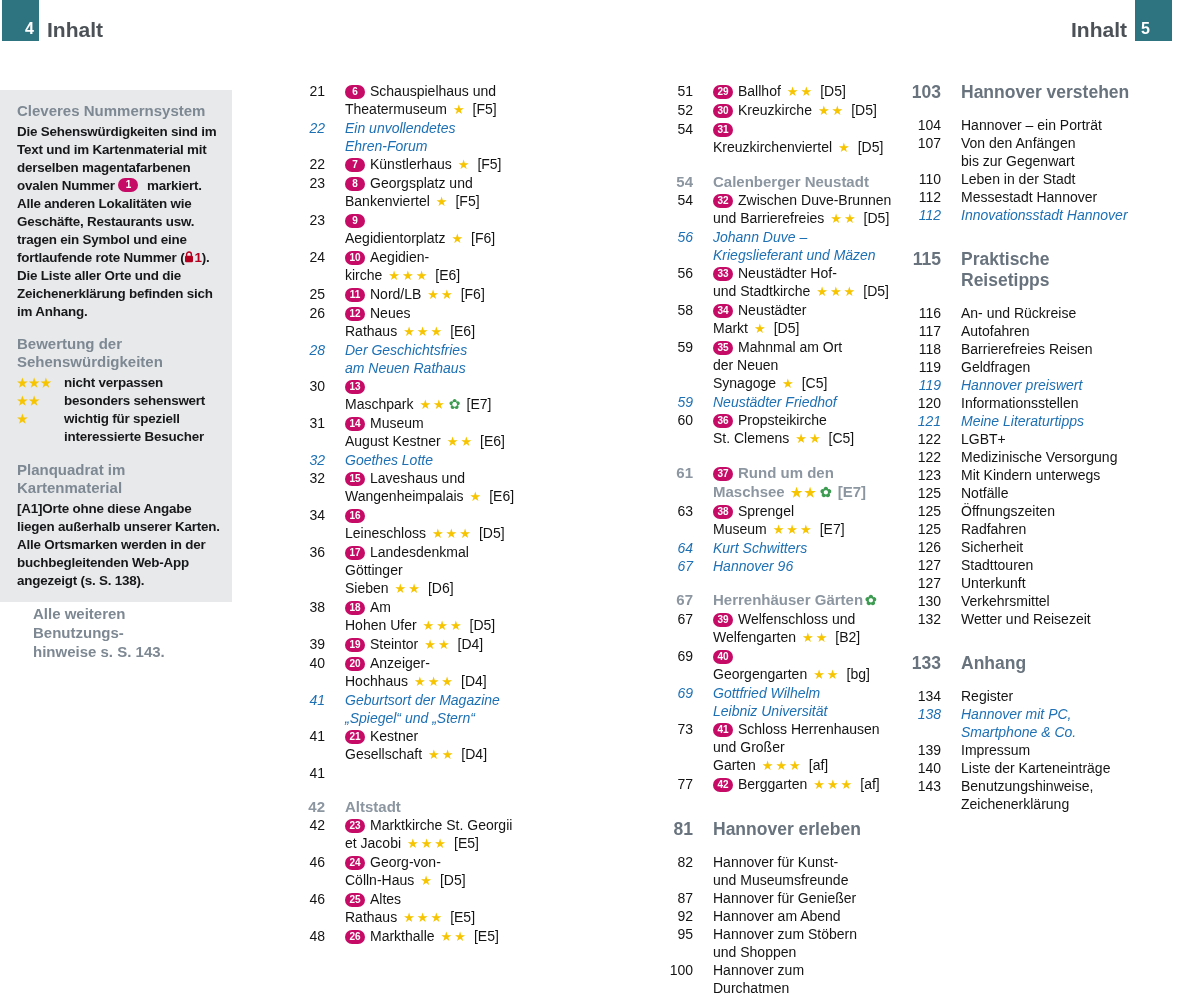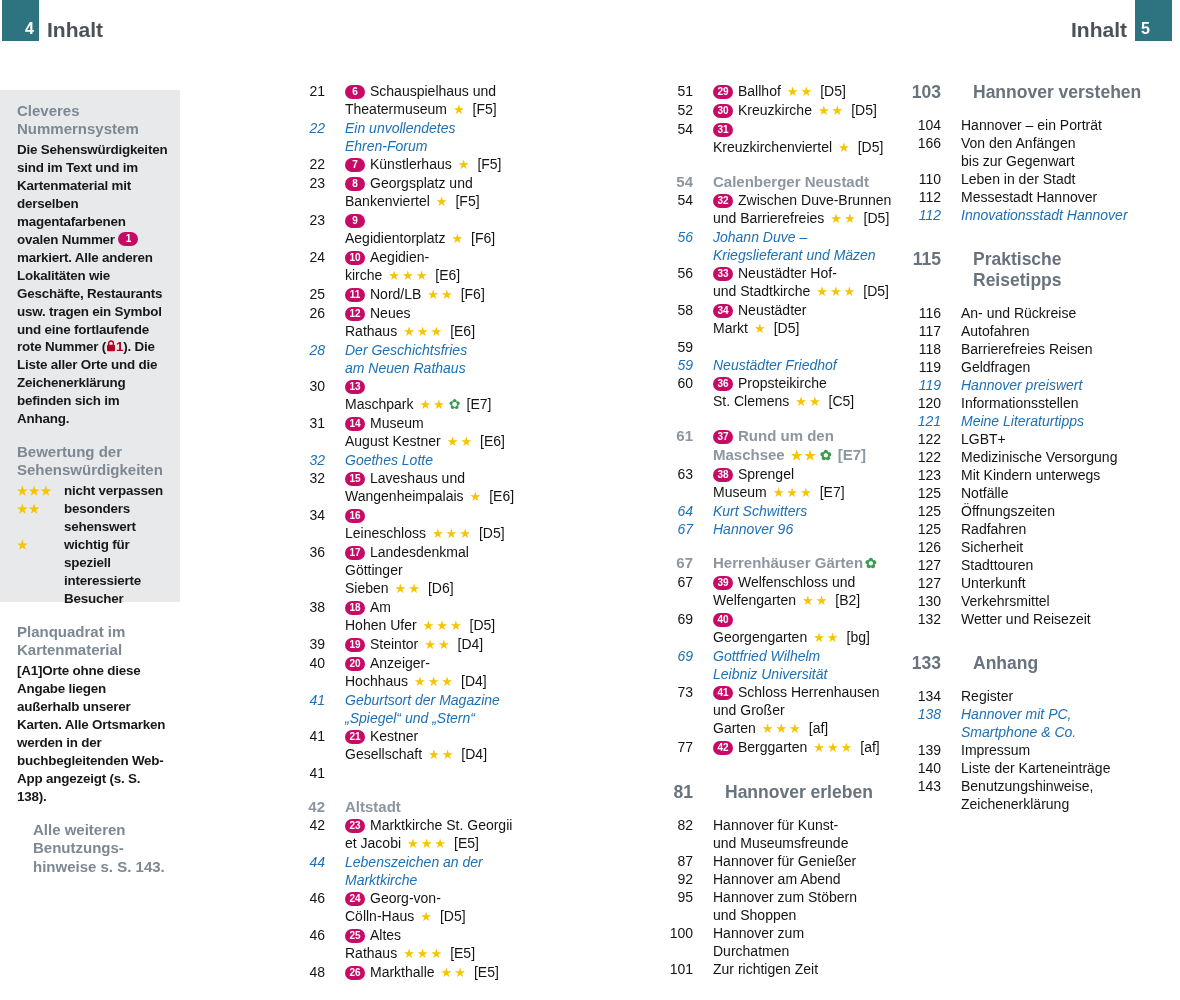--- a/index.html
+++ b/index.html
@@ -11,21 +11,21 @@
   
   .corner{position:absolute;top:0;width:37px;height:41px;background:#2d7380;
     color:#fff;font-weight:bold;font-size:16px;display:flex;align-items:flex-end;}
   .corner.left{left:2px;justify-content:flex-end;padding:0 5px 3px 0;box-sizing:border-box;}
   .corner.right{right:8px;justify-content:flex-start;padding:0 0 3px 6px;box-sizing:border-box;}
   .hdr-label{position:absolute;top:18px;font-weight:bold;font-size:21px;color:#4b5156;}
   .hdr-label.left{left:47px;}
   .hdr-label.right{right:53px;}
 
   
-  .sidebar{position:absolute;left:0;top:90px;width:180px;height:512px;background:#e8e9eb;
+  .sidebar{position:absolute;left:0;top:90px;width:232px;height:512px;background:#e8e9eb;
     box-sizing:border-box;padding:12px 12px 16px 17px;color:#17181a;}
   .sb-title{color:#7d8893;font-weight:bold;font-size:15px;line-height:1.2;margin:15px 0 3px 0;}
   .sb-title.first{margin-top:0;}
   .sb-text{font-weight:bold;font-size:13.4px;line-height:1.34;letter-spacing:-0.2px;}
   .rate-row{display:flex;font-weight:bold;font-size:13.4px;line-height:1.34;letter-spacing:-0.2px;}
   .rate-stars{width:47px;flex-shrink:0;color:#f6c400;font-size:12px;letter-spacing:1px;padding-top:1px;}
   .rate-label{flex:1;}
   .grid-code{display:inline-block;}
   .red{color:#b5001f;}
   .lock-svg{vertical-align:-1px;}
@@ -42,21 +42,21 @@
   .toc-col{position:absolute;top:82px;}
   #col0{left:280px;width:235px;}
   #col1{left:648px;width:245px;}
   #col2{left:893px;width:265px;}
   .entry{display:flex;font-size:14px;line-height:18px;color:#141414;}
   .entry .pg{width:45px;text-align:right;flex-shrink:0;}
   #col2 .entry .pg{width:48px;}
   .entry .ebody{margin-left:20px;flex:1;}
   .kind-story{color:#1d70b4;font-style:italic;}
   .kind-section{color:#8c96a1;font-weight:bold;font-size:15px;line-height:19px;margin-top:15px;}
-  .kind-chapter{color:#68737e;font-weight:bold;font-size:17.5px;line-height:21px;margin-top:25px;margin-bottom:13px;gap:12px;}
+  .kind-chapter{color:#68737e;font-weight:bold;font-size:17.5px;line-height:21px;margin-top:25px;margin-bottom:13px;}
   .entry.kind-chapter:first-child{margin-top:0;}
 </style>
 </head>
 <body>
 
 <div class="corner left">
   <span>4</span>
 </div>
 <div class="hdr-label left">Inhalt</div>
 <div class="hdr-label right">Inhalt</div>
@@ -241,27 +241,20 @@
         <div class="line"><span>Altstadt</span></div>
       </div>
     </div>
     <div class="entry kind-sight">
       <span class="pg">42</span>
       <div class="ebody">
         <div class="line"><span class="badge">23</span><span>Marktkirche St. Georgii</span></div>
         <div class="line"><span>et Jacobi</span><span class="stars">★★★</span><span class="ref">[E5]</span></div>
       </div>
     </div>
-    <div class="entry kind-story">
-      <span class="pg">44</span>
-      <div class="ebody">
-        <div class="line"><span>Lebenszeichen an der</span></div>
-        <div class="line"><span>Marktkirche</span></div>
-      </div>
-    </div>
     <div class="entry kind-sight">
       <span class="pg">46</span>
       <div class="ebody">
         <div class="line"><span class="badge">24</span><span>Georg-von-</span></div>
         <div class="line"><span>Cölln-Haus</span><span class="stars">★</span><span class="ref">[D5]</span></div>
       </div>
     </div>
     <div class="entry kind-sight">
       <span class="pg">46</span>
       <div class="ebody">
@@ -322,20 +315,24 @@
       </div>
     </div>
     <div class="entry kind-sight">
       <span class="pg">58</span>
       <div class="ebody">
         <div class="line"><span class="badge">34</span><span>Neustädter Markt</span><span class="stars">★</span><span class="ref">[D5]</span></div>
       </div>
     </div>
     <div class="entry kind-sight">
       <span class="pg">59</span>
+      <div class="ebody">
+        <div class="line"><span class="badge">35</span><span>Mahnmal am Ort</span></div>
+        <div class="line"><span>der Neuen Synagoge</span><span class="stars">★</span><span class="ref">[C5]</span></div>
+      </div>
     </div>
     <div class="entry kind-story">
       <span class="pg">59</span>
       <div class="ebody">
         <div class="line"><span>Neustädter Friedhof</span></div>
       </div>
     </div>
     <div class="entry kind-sight">
       <span class="pg">60</span>
       <div class="ebody">
@@ -461,21 +458,21 @@
         <div class="line"><span>Hannover verstehen</span></div>
       </div>
     </div>
     <div class="entry kind-plain">
       <span class="pg">104</span>
       <div class="ebody">
         <div class="line"><span>Hannover – ein Porträt</span></div>
       </div>
     </div>
     <div class="entry kind-plain">
-      <span class="pg">166</span>
+      <span class="pg">107</span>
       <div class="ebody">
         <div class="line"><span>Von den Anfängen</span></div>
         <div class="line"><span>bis zur Gegenwart</span></div>
       </div>
     </div>
     <div class="entry kind-plain">
       <span class="pg">110</span>
       <div class="ebody">
         <div class="line"><span>Leben in der Stadt</span></div>
       </div>

